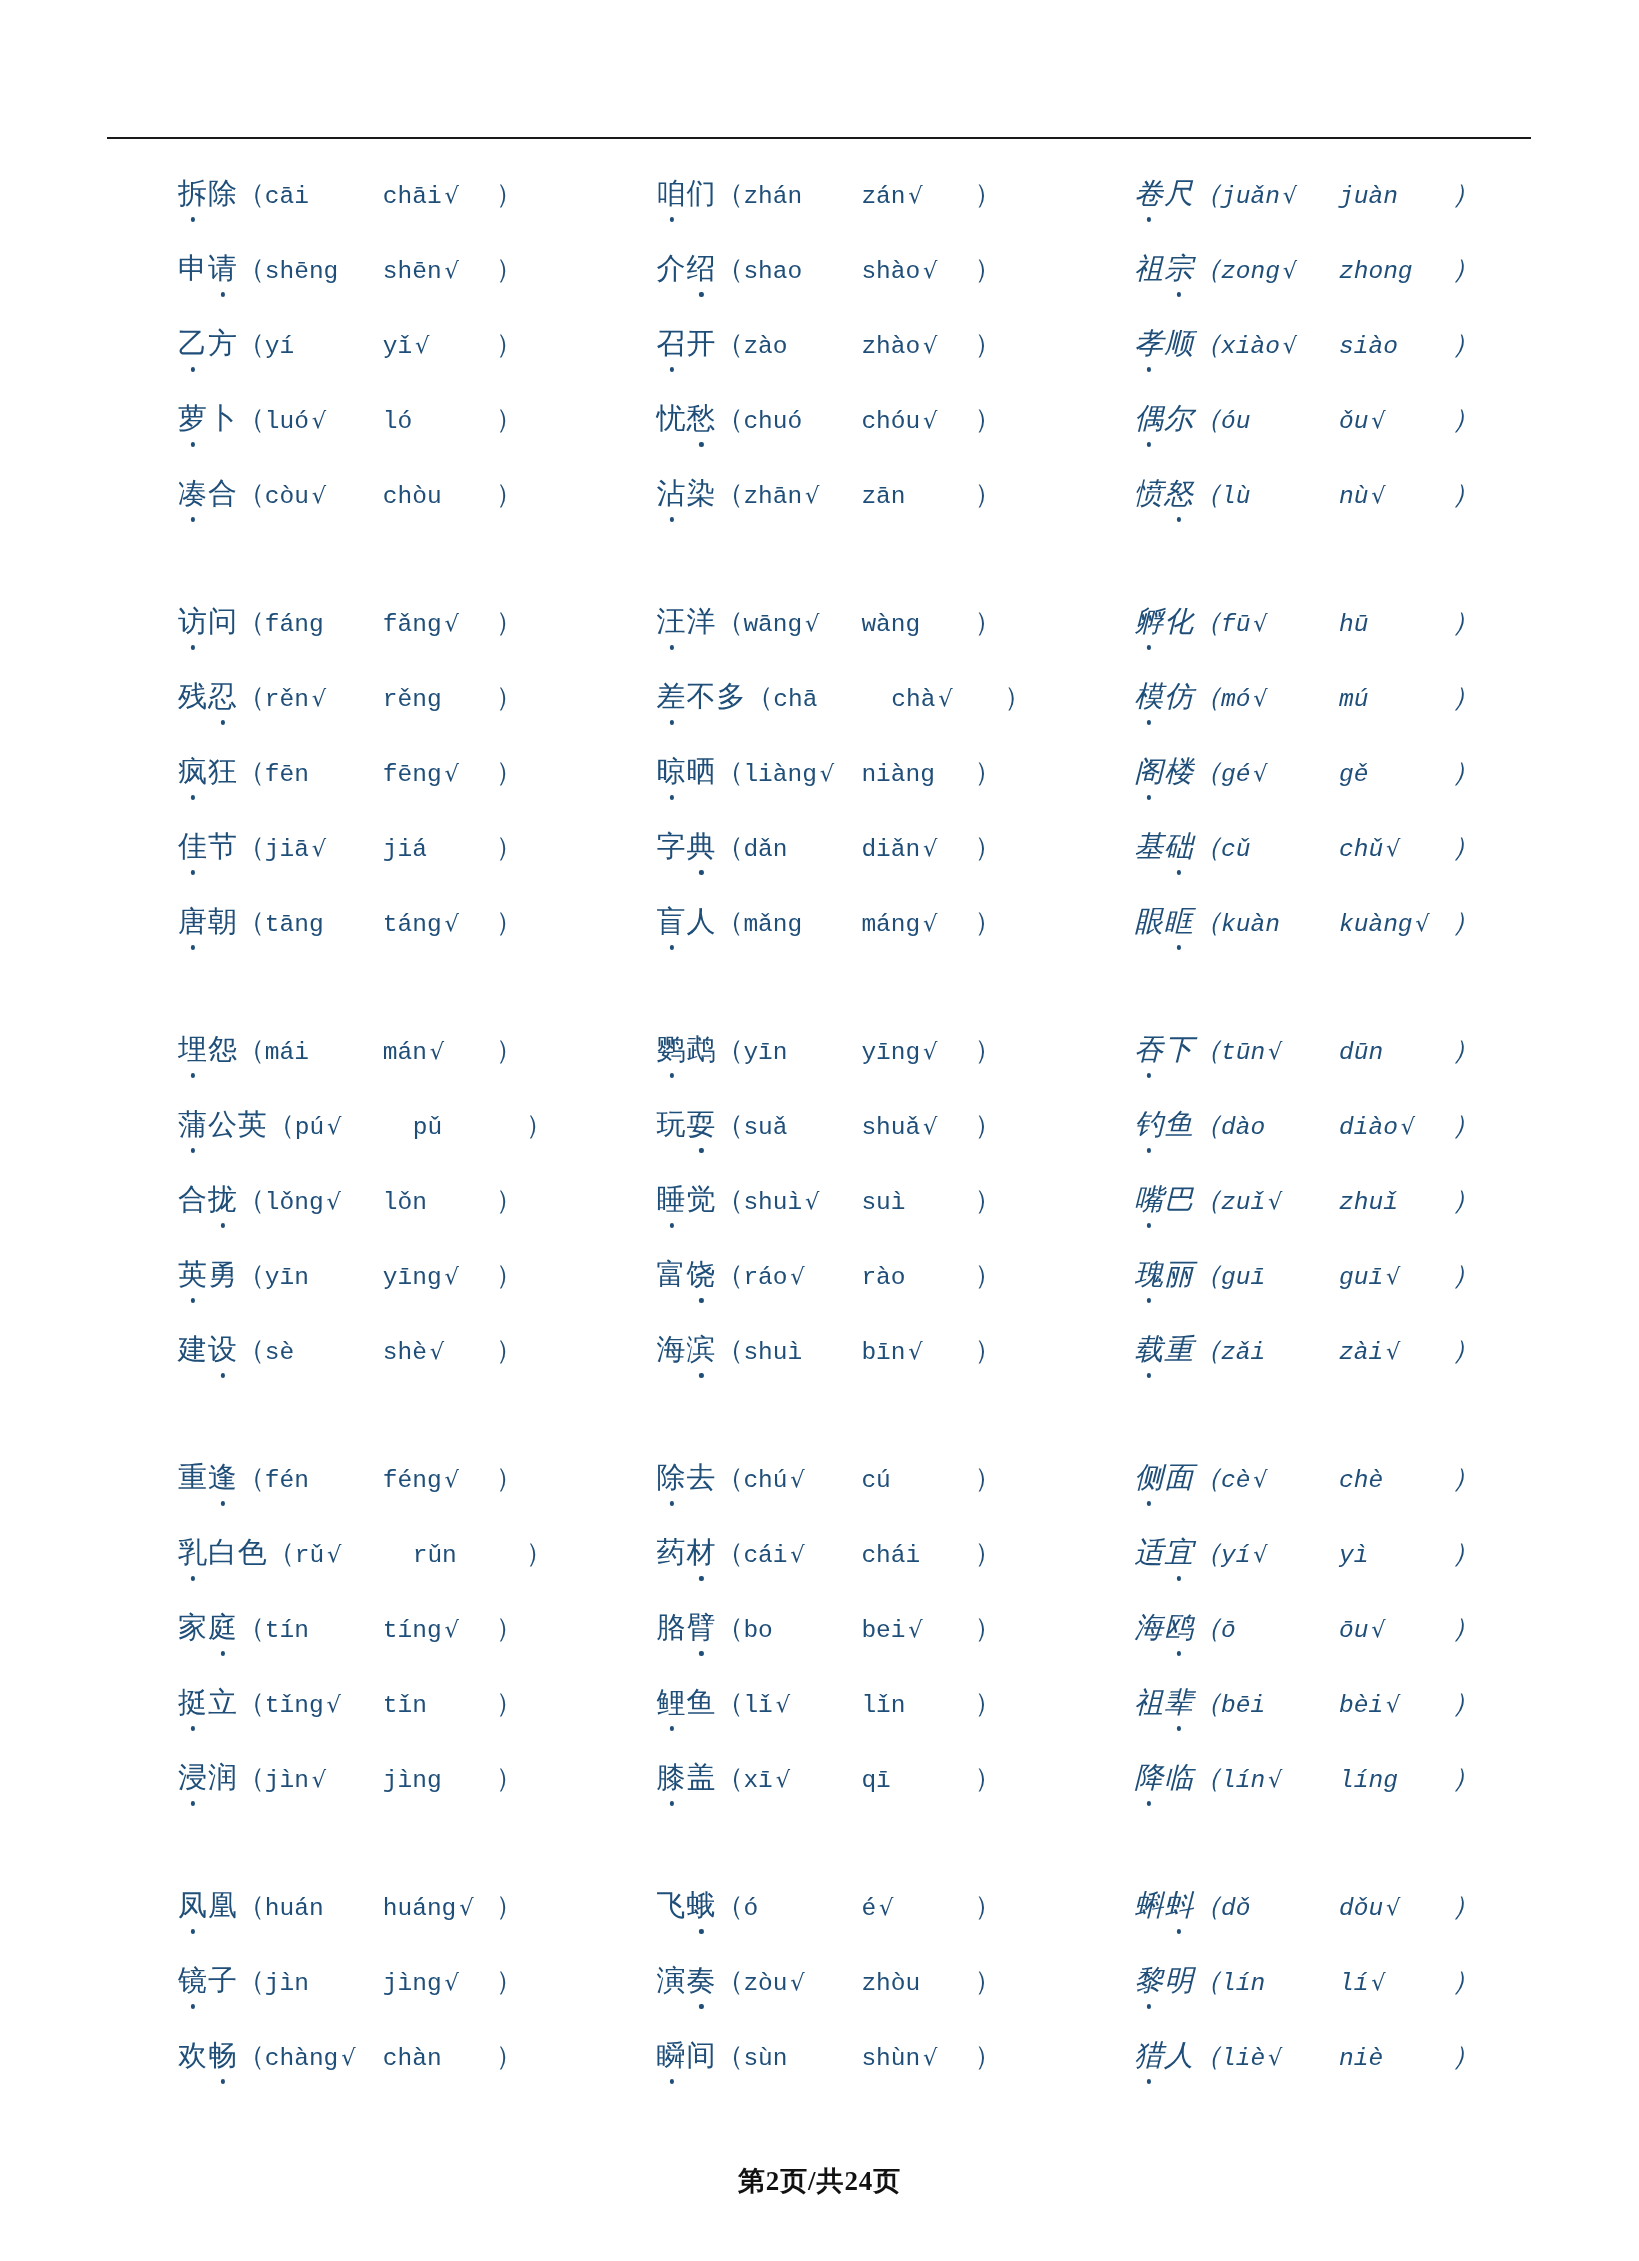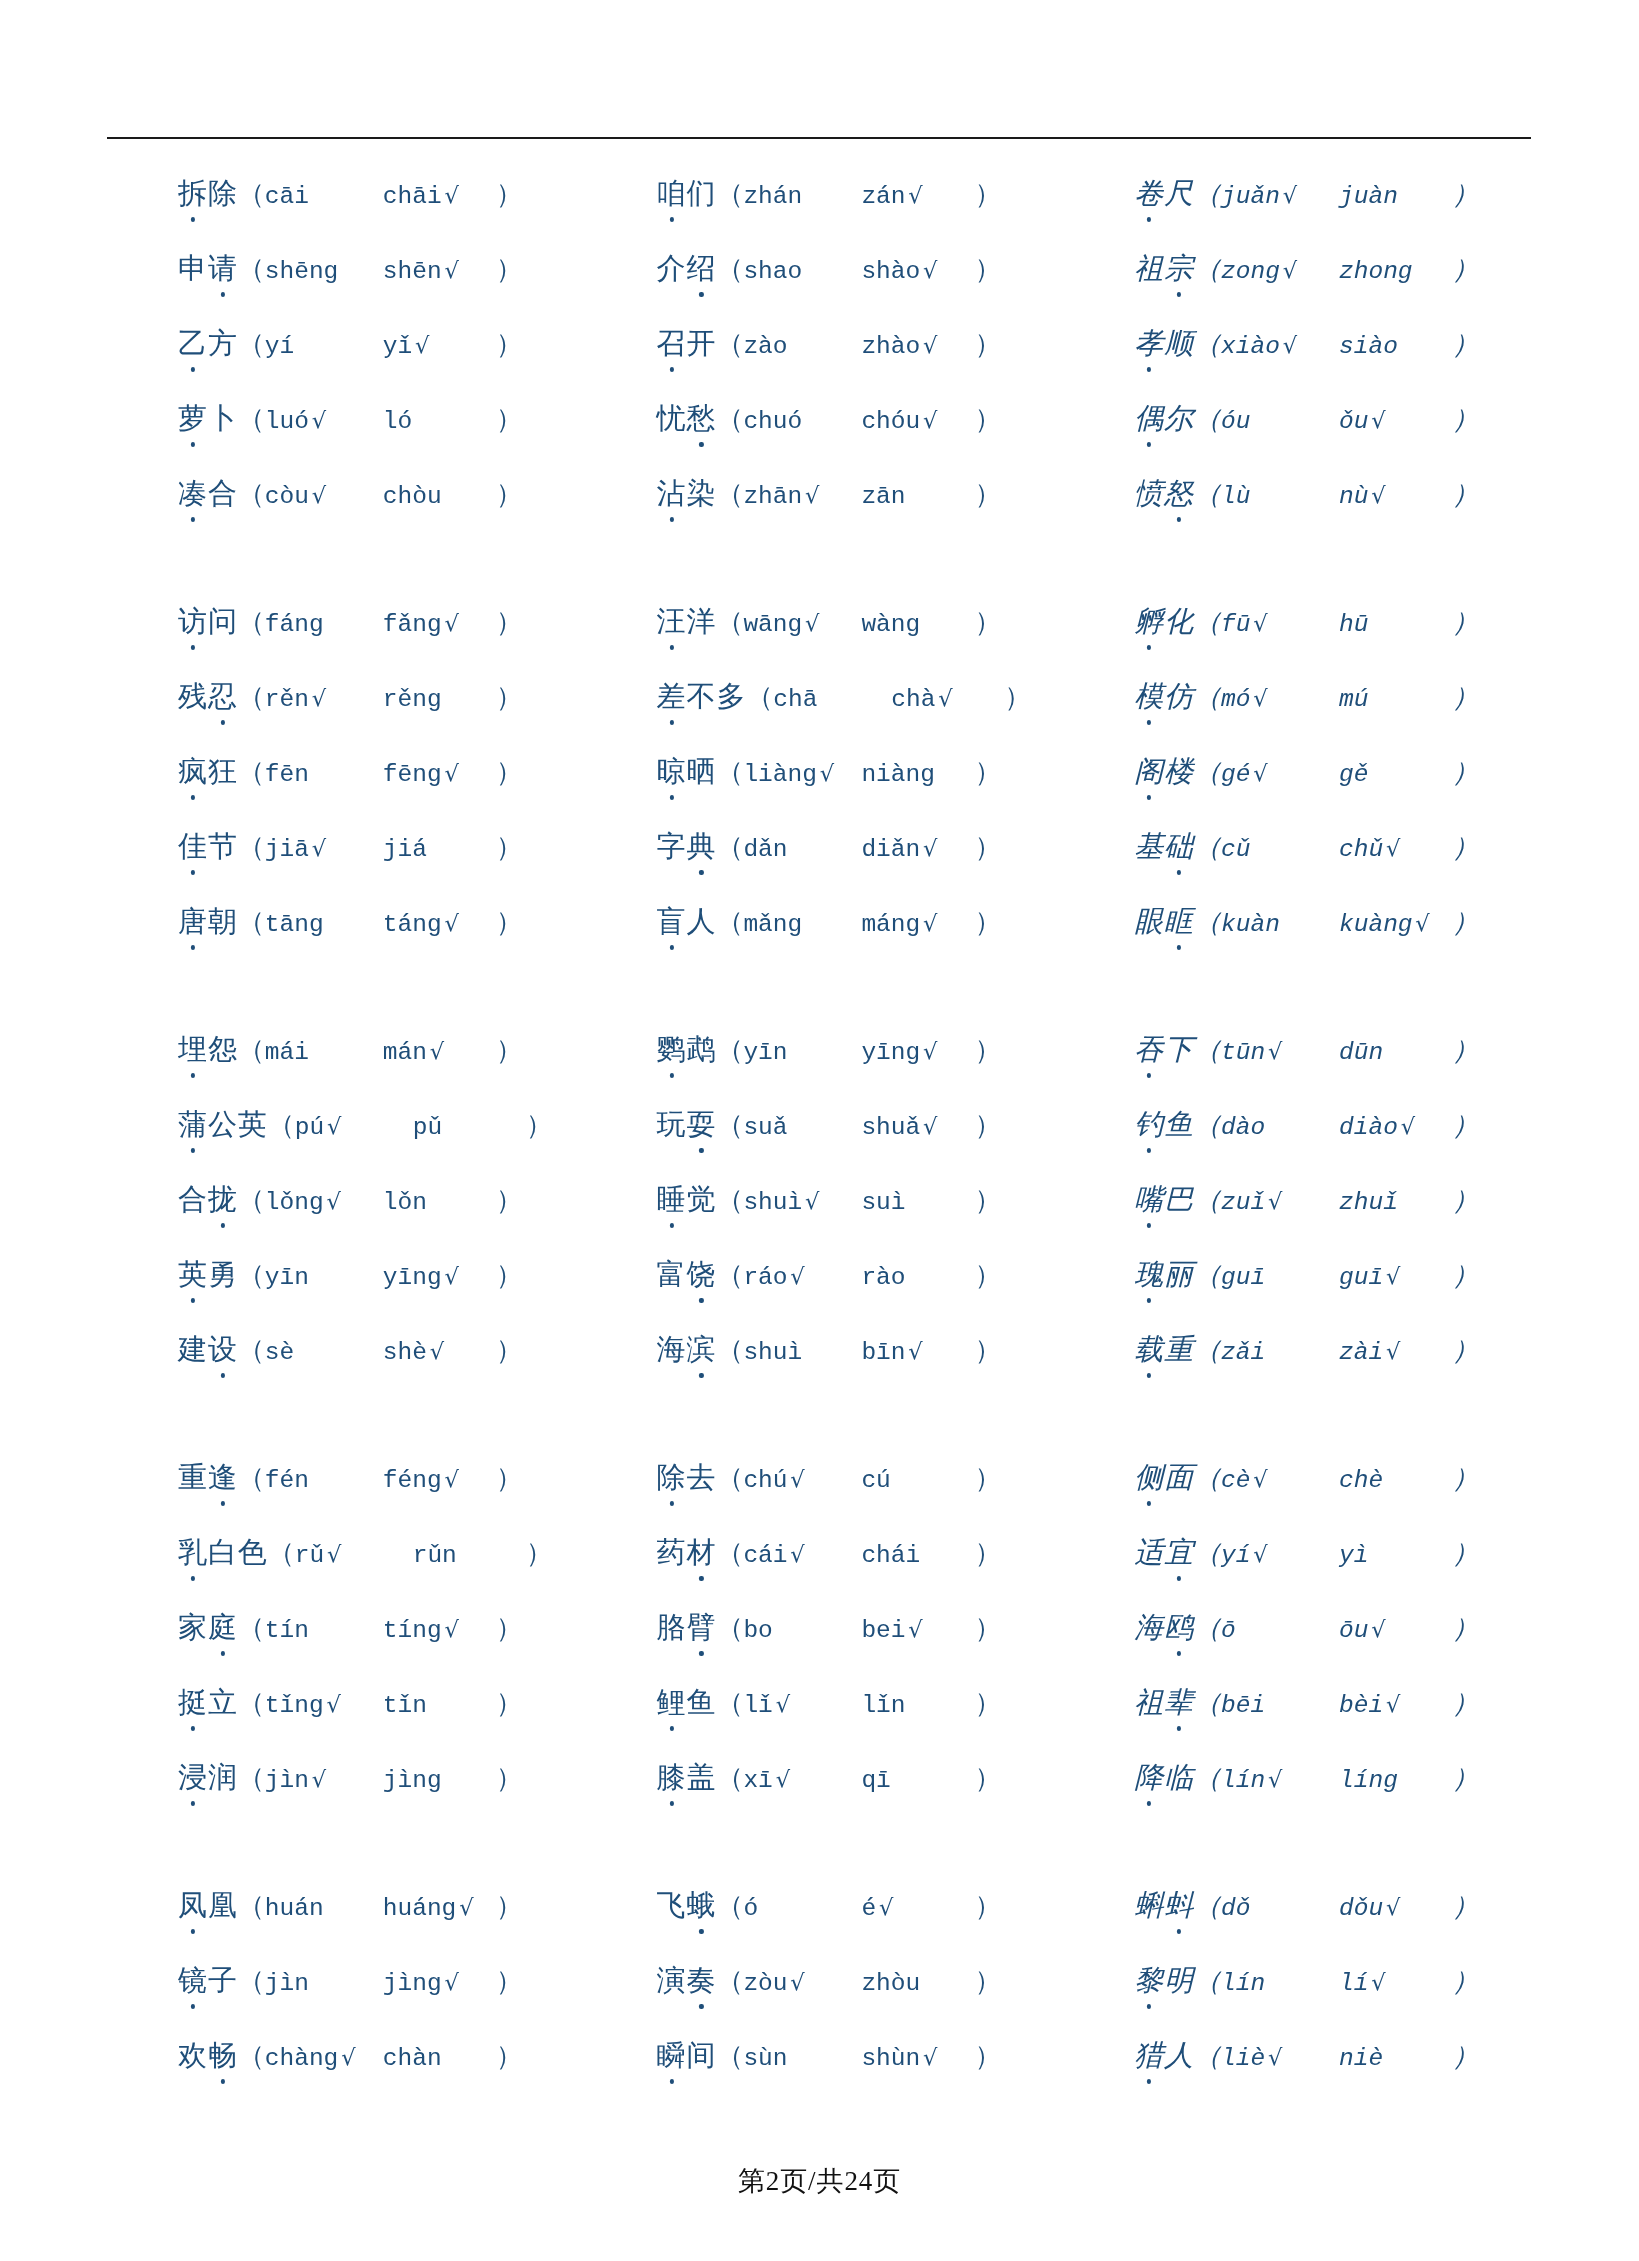--- a/index.html
+++ b/index.html
@@ -104,20 +104,21 @@
   .footer {
     position: absolute;
     left: 0;
     top: 2163px;
     width: 1639px;
     text-align: center;
     font-family: "Liberation Serif", serif;
     font-size: 27px;
     color: #111111;
     letter-spacing: 0.9px;
+    font-weight: bold;
   }
 </style>
 </head>
 <body>
 
 <div class="page">
   <div class="top-rule"></div>
   <div class="content" id="content">
       <div class="group">
         <div class="col c1">

